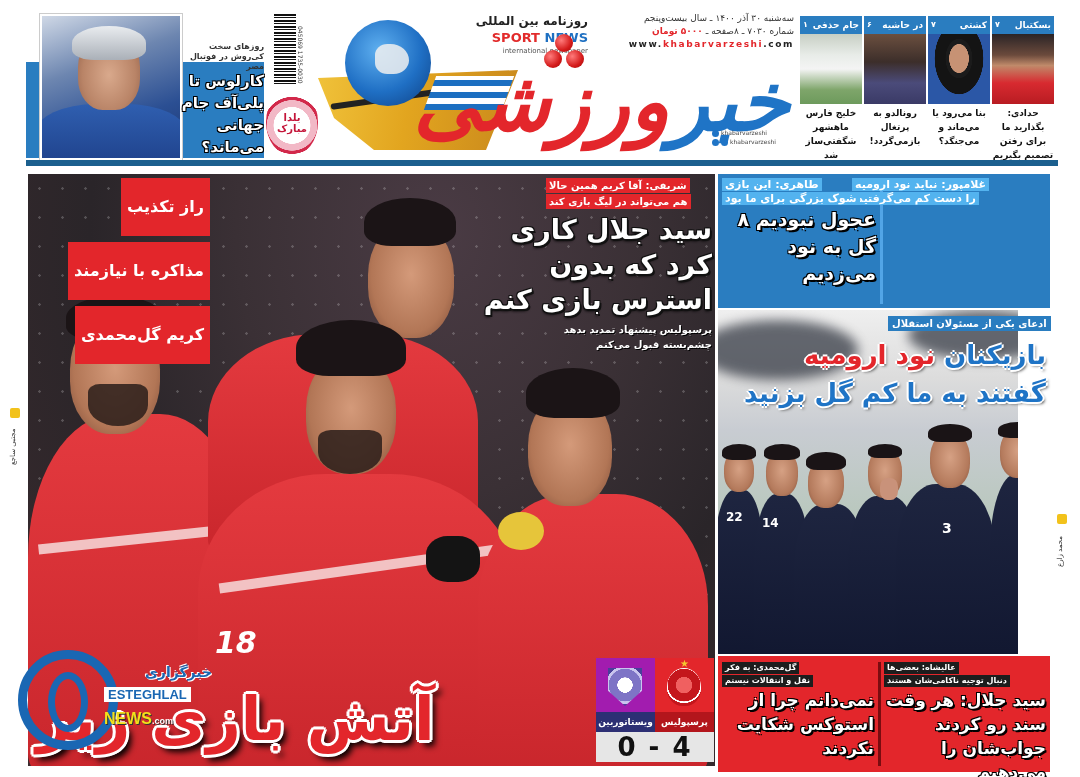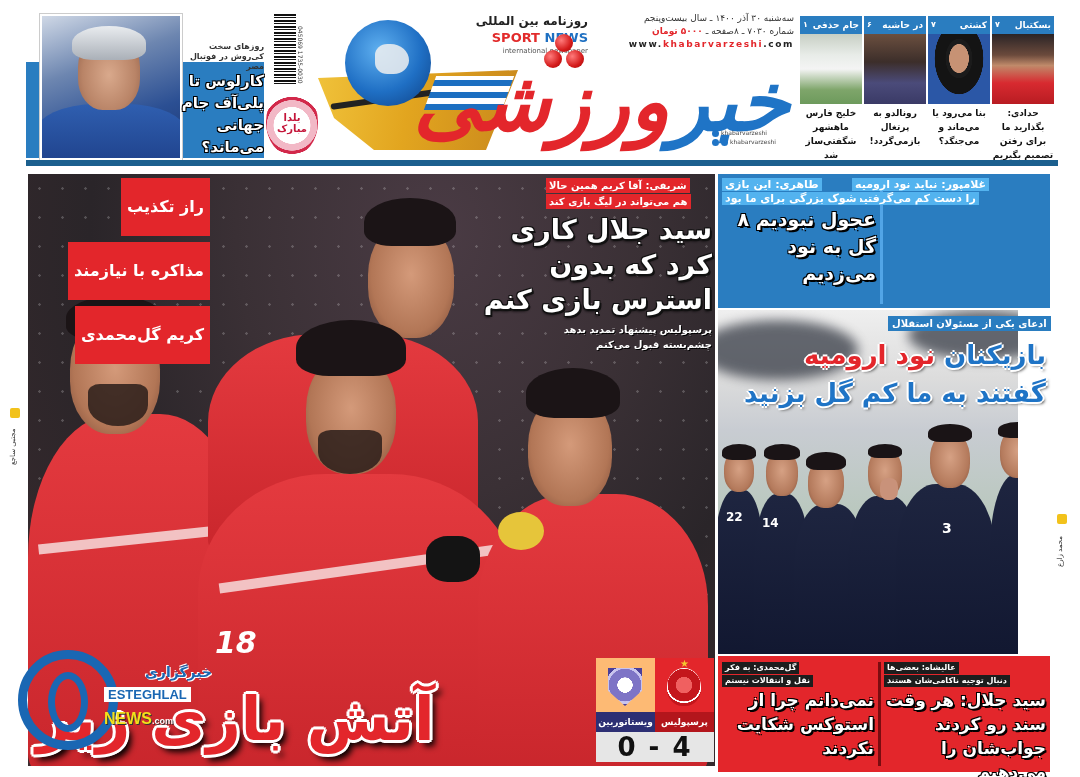--- a/index.html
+++ b/index.html
@@ -102,21 +102,21 @@
   .main-headline { left: 36px; top: 672px; width: 570px; text-align: left; font-size: 60px; line-height: 94px; font-weight: bold;
     color: #e3262b; direction: rtl;
     text-shadow: 3px 0 0 #fff, -3px 0 0 #fff, 0 3px 0 #fff, 0 -3px 0 #fff, 2px 2px 0 #fff, -2px -2px 0 #fff, 2px -2px 0 #fff, -2px 2px 0 #fff, 5px 6px 6px #000; }
 
   .jersey-num { left: 215px; top: 625px; font-size: 30px; font-weight: bold; font-style: italic; color: #fff; direction: ltr; }
 
   
   .score-box { left: 596px; top: 658px; width: 118px; height: 104px; background: #fff; }
   .team-col { position:absolute; top: 0; width: 59px; height: 74px; }
   .team-col.home { right: 0; background: #e3262b; }
-  .team-col.away { left: 0; background: #fdba74; }
+  .team-col.away { left: 0; background: #a21caf; }
   .crest { position:absolute; left: 12px; top: 10px; width: 34px; height: 38px; }
   .crest.home { background: radial-gradient(circle at 50% 45%, #f06060 0 30%, #c4161c 31% 60%, #fff 61% 66%, #c4161c 67%); border-radius: 50% 50% 45% 45%; }
   .crest.away { background: radial-gradient(circle at 50% 45%, #fff 0 28%, #7e74c6 29% 60%, #c9c4ee 61% 70%, #4a3f9a 71%); clip-path: polygon(0 0,100% 0,100% 60%,50% 100%,0 60%); }
   .star { position:absolute; left: 25px; top: 0px; color: #f4c430; font-size: 10px; }
   .team-name { position:absolute; bottom: 0; left: 0; right: 0; height: 20px; line-height: 20px; text-align: center; color: #fff; font-size: 9px; font-weight: bold; }
   .team-col.home .team-name { background: #b3161c; }
   .team-col.away .team-name { background: #2d2f74; }
   .score { position:absolute; left: 0; right: 0; top: 74px; height: 30px; line-height: 30px; background: #e6e6e6; text-align: center;
     font-size: 26px; font-weight: bold; color: #111; direction: ltr; letter-spacing: 2px; }
 

